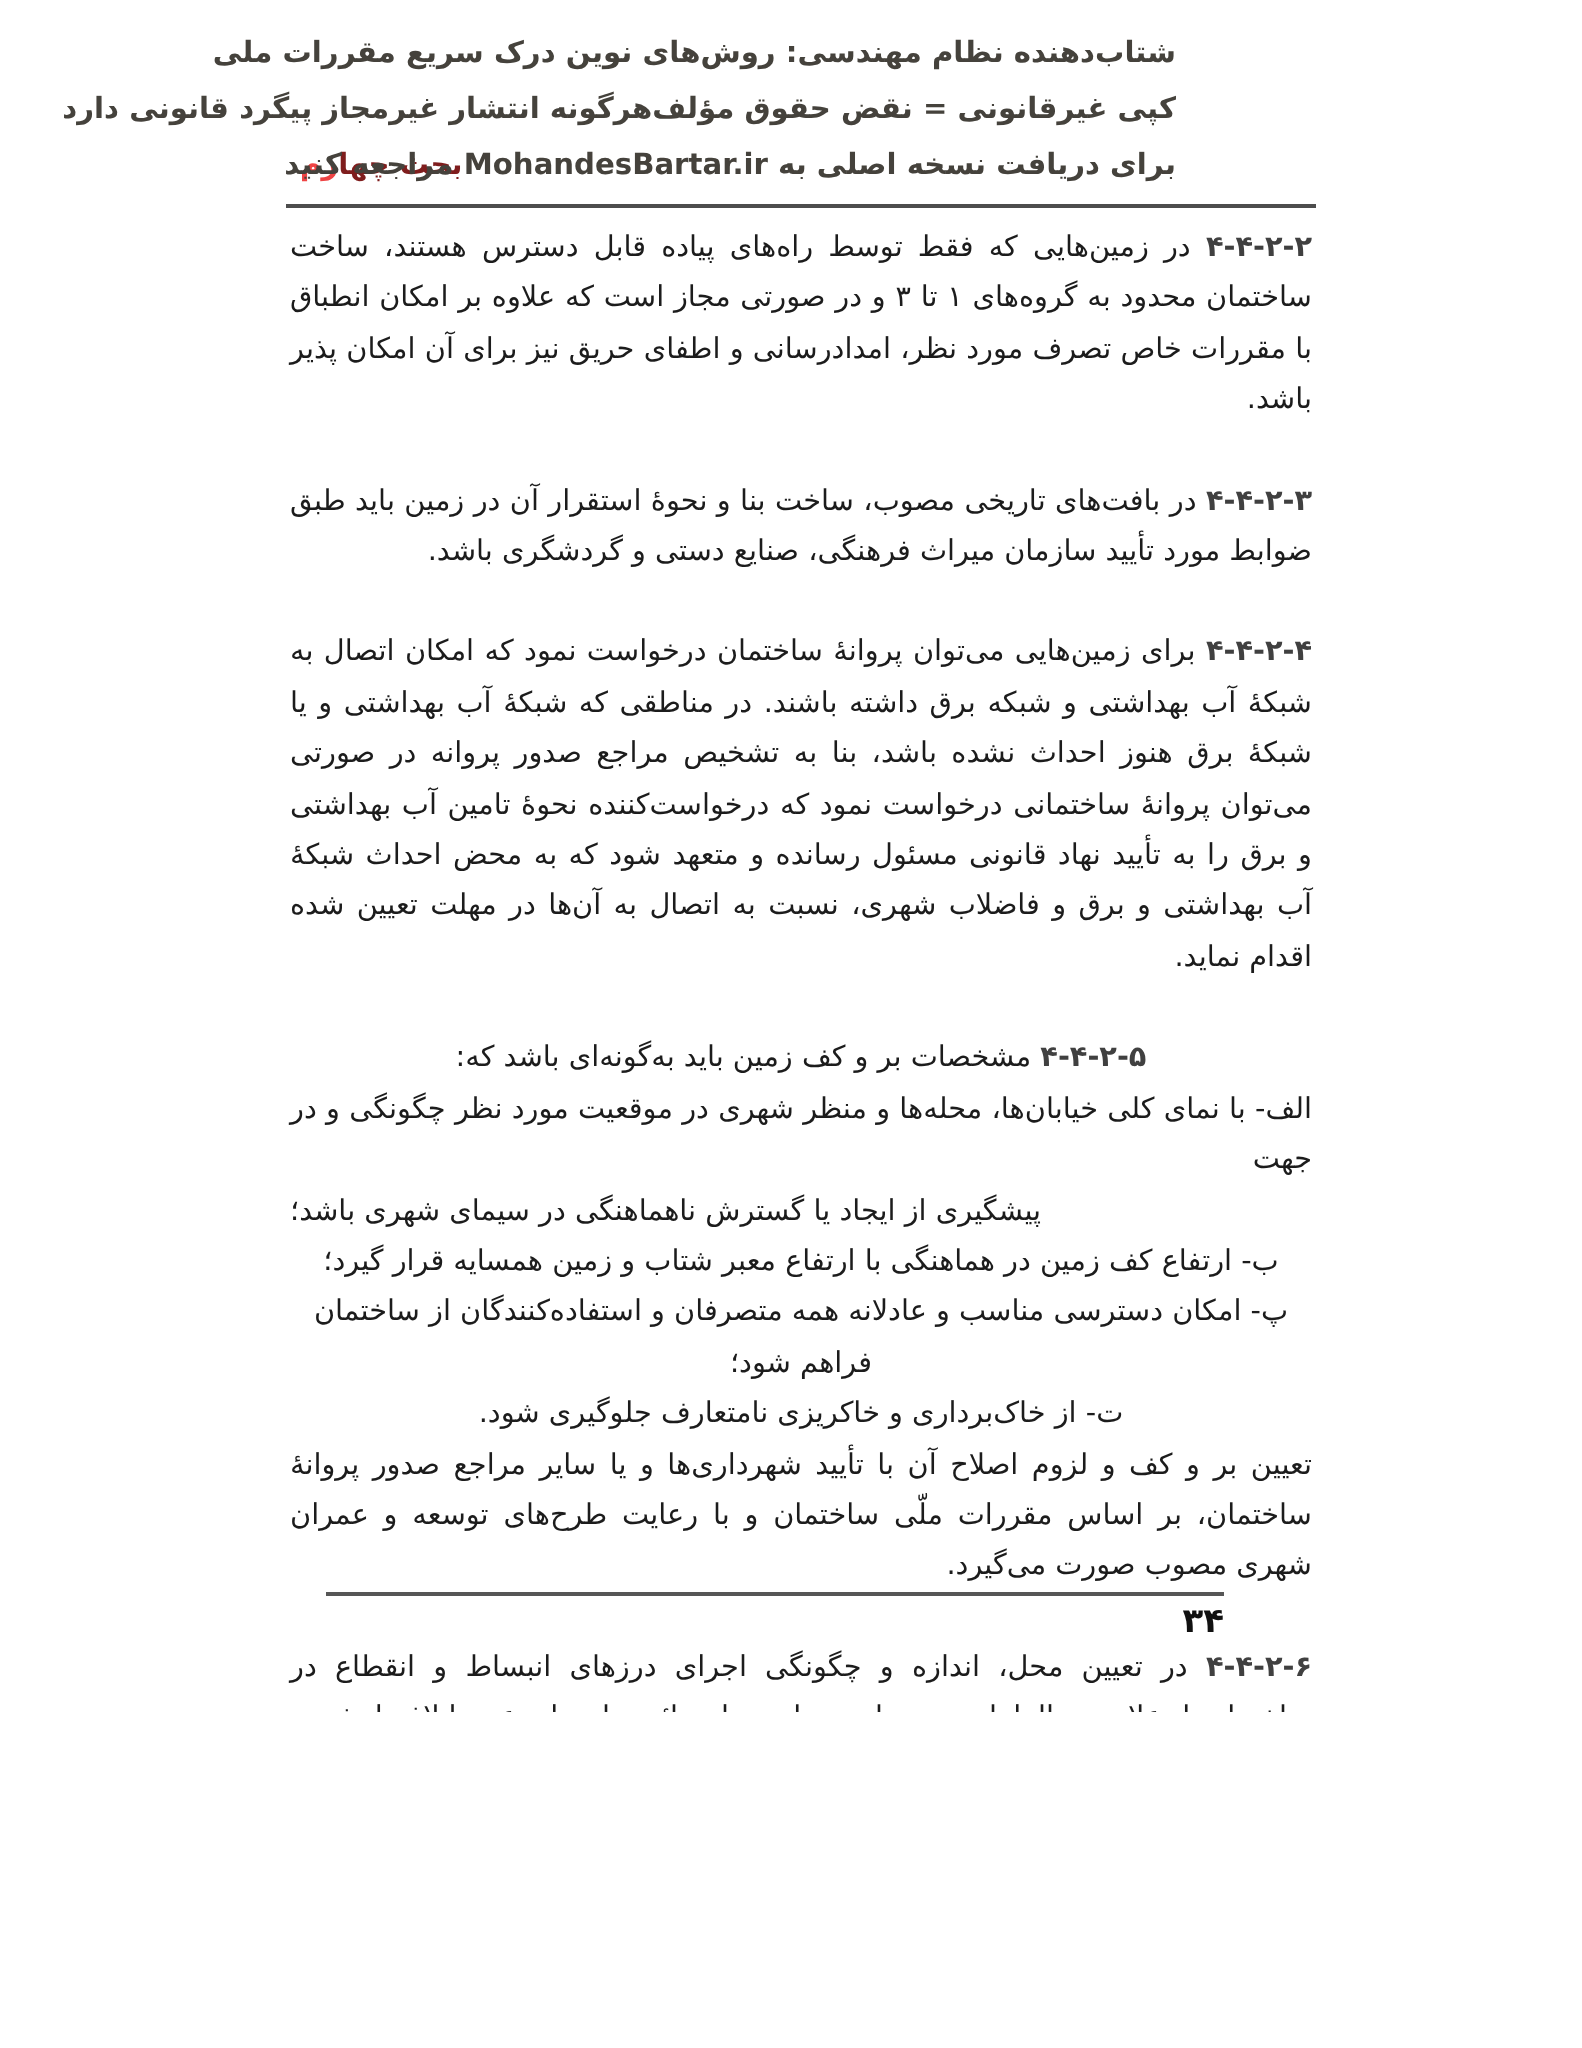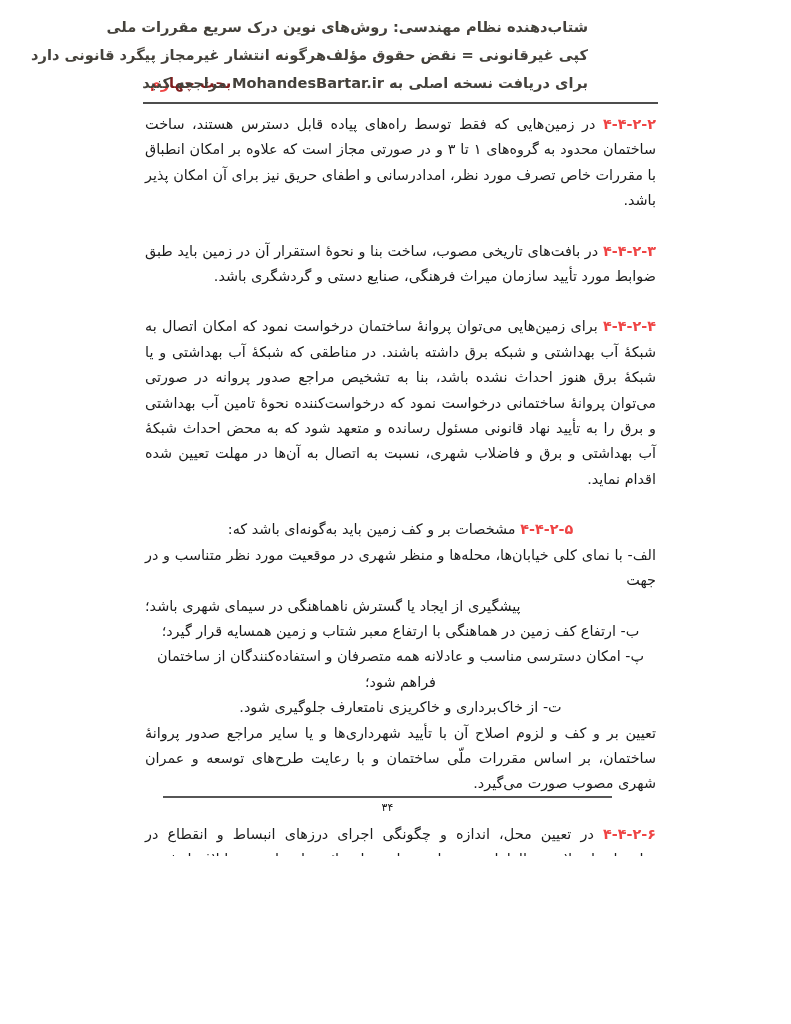--- a/index.html
+++ b/index.html
@@ -25,30 +25,30 @@
   
   .rule-top{position:absolute;top:102px;left:143px;width:515px;height:2px;background:#4d4d4d;}
   .rule-bottom{position:absolute;top:796px;left:163px;width:449px;height:2px;background:#565656;}
   
   .bodytext{
     position:absolute;top:112px;left:145px;width:511px;
     font-size:14.4px;line-height:25.4px;color:#1c1c1c;
     text-align:justify;
   }
   .sec{margin:0 0 25px 0;}
-  .sec b{font-weight:bold;color:#ef4444;}
+  .sec b{font-weight:bold;color:#404040;}
   .line{margin:0;}
   .line-right{text-align:center;}
   .line-full{text-align:justify;text-align-last:justify;}
   .line-indent{text-align:left;padding-right:100px;}
   .closing{text-align:justify;margin:0;}
   
   .page-num{
-    position:absolute;top:801px;left:163px;width:449px;text-align:center;
-    font-weight:normal;font-size:11px;color:#111;
+    position:absolute;top:801px;left:163px;width:449px;text-align:right;
+    font-weight:bold;font-size:17px;color:#111;
   }
 </style>
 </head>
 <body>
 
 <div class="page">
 
   <div class="header">
     <div class="hline h1">شتاب‌دهنده نظام مهندسی: روش‌های نوین درک سریع مقررات ملی</div>
     <div class="hline h2">
@@ -80,21 +80,21 @@
     <p class="sec">
       <b>۴-۴-۲-۴</b>
       <span>برای زمین‌هایی می‌توان پروانهٔ ساختمان درخواست نمود که امکان اتصال به شبکهٔ آب بهداشتی و شبکه برق داشته باشند. در مناطقی که شبکهٔ آب بهداشتی و یا شبکهٔ برق هنوز احداث نشده باشد، بنا به تشخیص مراجع صدور پروانه در صورتی می‌توان پروانهٔ ساختمانی درخواست نمود که درخواست‌کننده نحوهٔ تامین آب بهداشتی و برق را به تأیید نهاد قانونی مسئول رسانده و متعهد شود که به محض احداث شبکهٔ آب بهداشتی و برق و فاضلاب شهری، نسبت به اتصال به آن‌ها در مهلت تعیین شده اقدام نماید.</span>
     </p>
 
     <div class="sec">
       <p class="line line-right">
         <b>۴-۴-۲-۵</b>
         <span>مشخصات بر و کف زمین باید به‌گونه‌ای باشد که:</span>
       </p>
-      <p class="line line-full">الف- با نمای کلی خیابان‌ها، محله‌ها و منظر شهری در موقعیت مورد نظر متناسب و در جهت</p>
+      <p class="line line-full">الف- با نمای کلی خیابان‌ها، محله‌ها و منظر شهری در موقعیت مورد نظر چگونگی و در جهت</p>
       <p class="line line-indent">پیشگیری از ایجاد یا گسترش ناهماهنگی در سیمای شهری باشد؛</p>
       <p class="line line-right">ب- ارتفاع کف زمین در هماهنگی با ارتفاع معبر شتاب و زمین همسایه قرار گیرد؛</p>
       <p class="line line-right">پ- امکان دسترسی مناسب و عادلانه همه متصرفان و استفاده‌کنندگان از ساختمان فراهم شود؛</p>
       <p class="line line-right">ت- از خاک‌برداری و خاکریزی نامتعارف جلوگیری شود.</p>
       <p class="closing">تعیین بر و کف و لزوم اصلاح آن با تأیید شهرداری‌ها و یا سایر مراجع صدور پروانهٔ ساختمان، بر اساس مقررات ملّی ساختمان و با رعایت طرح‌های توسعه و عمران شهری مصوب صورت می‌گیرد.</p>
     </div>
 
     <p class="sec">
       <b>۴-۴-۲-۶</b>
       <span>در تعیین محل، اندازه و چگونگی اجرای درزهای انبساط و انقطاع در ساختمان‌ها، علاوه بر الزامات مربوط به سازه و ایستائی بنا، برای عدم اتلاف انرژی و آسایش و ایمنی متصرفان، باید با هدایت مهندس معمار، هماهنگی لازم بین مهندسان طراح ساختمان صورت گیرد.</span>

